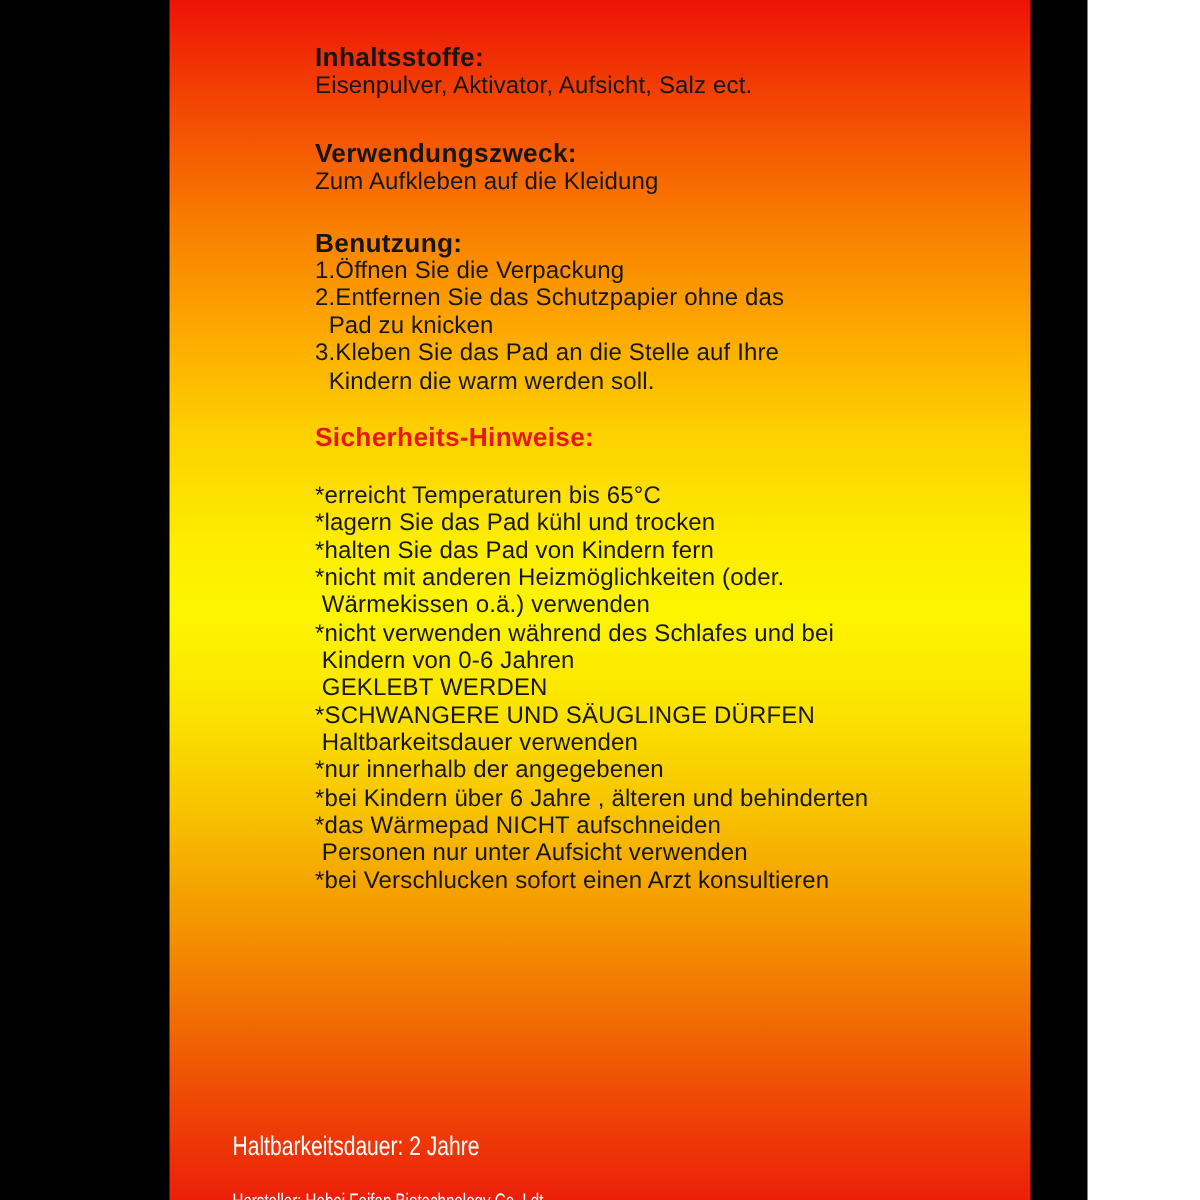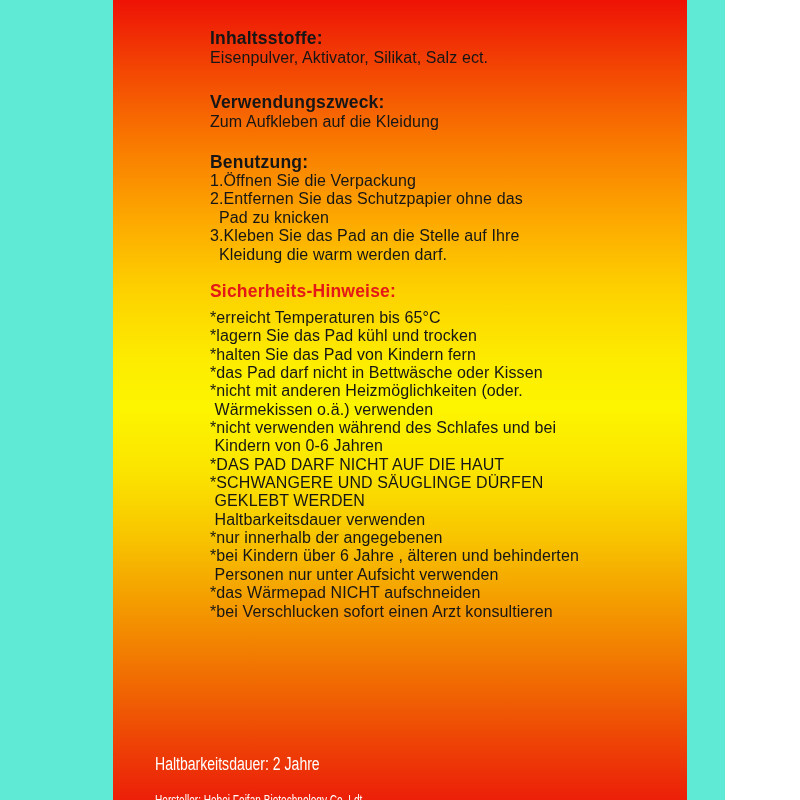--- a/index.html
+++ b/index.html
@@ -1,18 +1,18 @@
 <!DOCTYPE html>
 <html><head>
 <meta charset="utf-8">
 <style>
   * { margin:0; padding:0; box-sizing:border-box; }
   html,body { width:800px; height:800px; background:#ffffff; overflow:hidden;
               font-family:"Liberation Sans","DejaVu Sans",sans-serif; }
-  .page { position:relative; width:725px; height:800px; background:#5eead4; }
+  .page { position:relative; width:725px; height:800px; background:#000000; }
   .label {
     position:absolute; left:113px; top:0; width:574px; height:800px;
     background:linear-gradient(180deg,
       #ee1206 0%, #f34803 9%, #f97a00 18%, #fda600 27%,
       #fdd000 36%, #fdec00 45%, #fdf500 51%, #fbe400 59%,
       #f8c500 67%, #f49e00 75%, #f17102 84%, #ee4206 93%, #ec1f08 100%);
   }
   .blk { position:absolute; left:97px; color:#161616; }
   .hd  { font-size:17.5px; font-weight:bold; letter-spacing:0.2px; white-space:pre; }
   .bd  { font-size:16px; letter-spacing:0.1px; white-space:pre; }
@@ -26,52 +26,50 @@
                   line-height:19.5px; transform:scaleX(0.72); transform-origin:left top;
                   white-space:pre; }
 </style>
 </head>
 <body>
 
 <div class="page">
   <div class="label">
 
     <div class="blk hd" style="top:28px">Inhaltsstoffe:</div>
-    <div class="blk bd" style="top:49px">Eisenpulver, Aktivator, Silikat, Salz ect.</div>
+    <div class="blk bd" style="top:49px">Eisenpulver, Aktivator, Aufsicht, Salz ect.</div>
 
     <div class="blk hd" style="top:92px">Verwendungszweck:</div>
     <div class="blk bd" style="top:113px">Zum Aufkleben auf die Kleidung</div>
 
     <div class="blk hd" style="top:152px">Benutzung:</div>
     <div class="blk" style="top:172px">
       <div class="ln">1.Öffnen Sie die Verpackung</div>
       <div class="ln">2.Entfernen Sie das Schutzpapier ohne das</div>
       <div class="ln">  Pad zu knicken</div>
       <div class="ln">3.Kleben Sie das Pad an die Stelle auf Ihre</div>
-      <div class="ln">  Kleidung die warm werden darf.</div>
+      <div class="ln">  Kindern die warm werden soll.</div>
     </div>
 
     <div class="blk hd safety-hd" style="top:281px">Sicherheits-Hinweise:</div>
-    <div class="blk safety-list" style="top:309px">
+    <div class="blk safety-list" style="top:322px">
       <div class="ln">*erreicht Temperaturen bis 65°C</div>
       <div class="ln">*lagern Sie das Pad kühl und trocken</div>
       <div class="ln">*halten Sie das Pad von Kindern fern</div>
-      <div class="ln">*das Pad darf nicht in Bettwäsche oder Kissen</div>
       <div class="ln">*nicht mit anderen Heizmöglichkeiten (oder.</div>
       <div class="ln"> Wärmekissen o.ä.) verwenden</div>
       <div class="ln">*nicht verwenden während des Schlafes und bei</div>
       <div class="ln"> Kindern von 0-6 Jahren</div>
-      <div class="ln">*DAS PAD DARF NICHT AUF DIE HAUT</div>
+      <div class="ln"> GEKLEBT WERDEN</div>
       <div class="ln">*SCHWANGERE UND SÄUGLINGE DÜRFEN</div>
-      <div class="ln"> GEKLEBT WERDEN</div>
       <div class="ln"> Haltbarkeitsdauer verwenden</div>
       <div class="ln">*nur innerhalb der angegebenen</div>
       <div class="ln">*bei Kindern über 6 Jahre , älteren und behinderten</div>
+      <div class="ln">*das Wärmepad NICHT aufschneiden</div>
       <div class="ln"> Personen nur unter Aufsicht verwenden</div>
-      <div class="ln">*das Wärmepad NICHT aufschneiden</div>
       <div class="ln">*bei Verschlucken sofort einen Arzt konsultieren</div>
     </div>
 
     <div class="footer-big" style="top:703px">
       <div>Haltbarkeitsdauer: 2 Jahre</div>
       
     </div>
     <div class="footer-small" style="top:752px">
       <div>Hersteller: Hebei Feifan Biotechnology Co. Ldt.</div>
       

